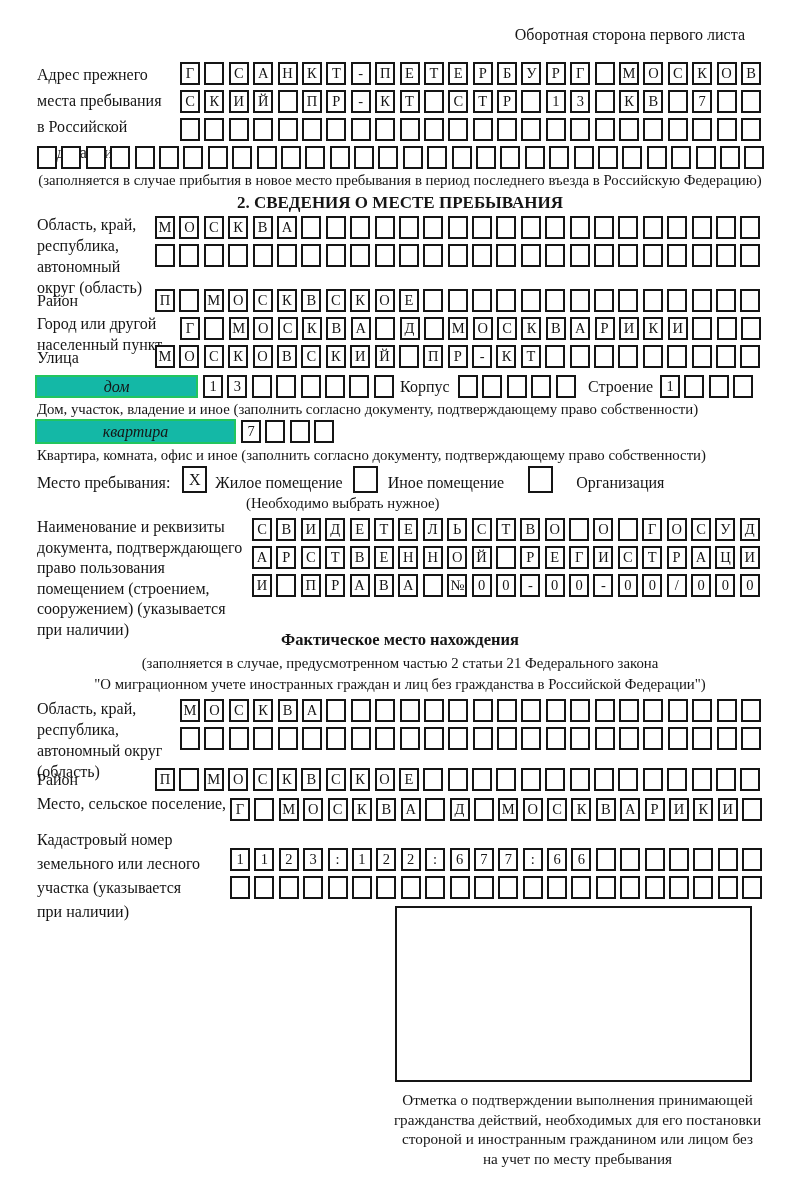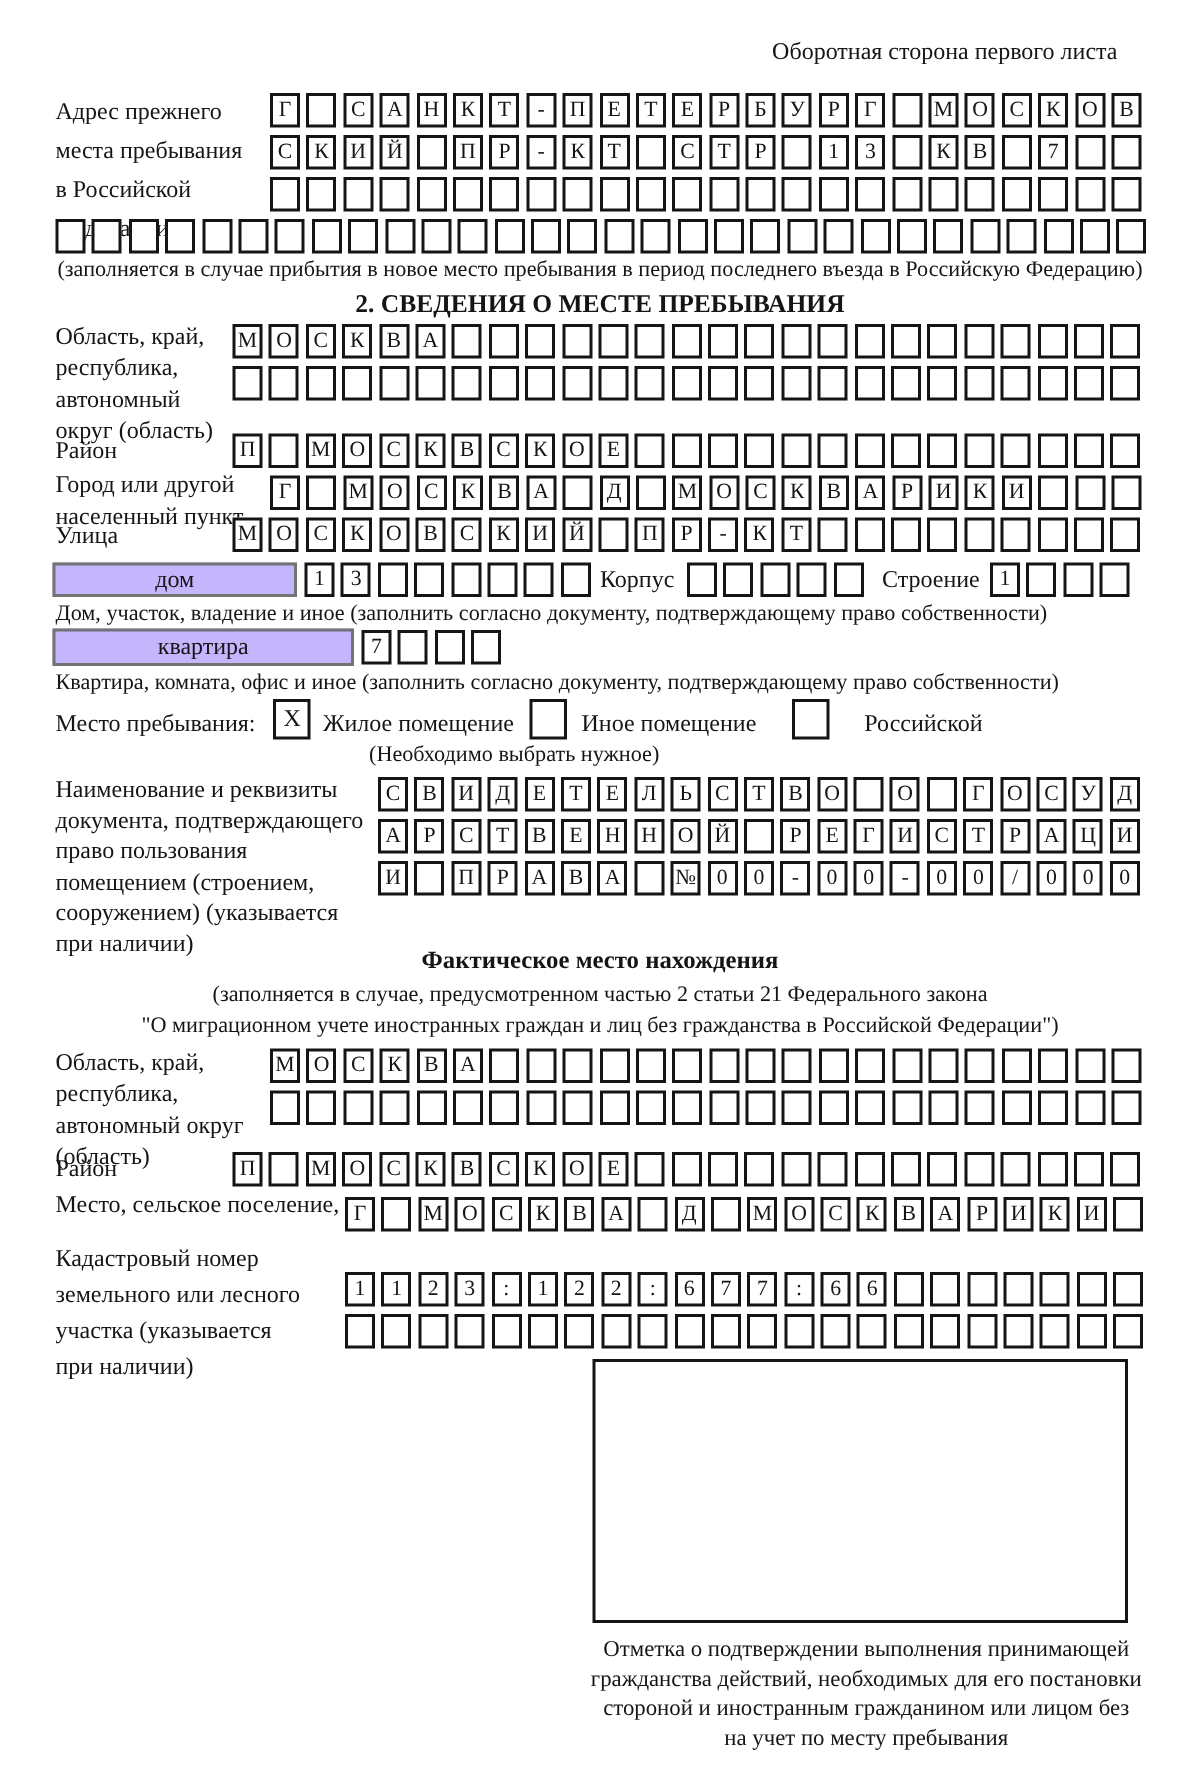--- a/index.html
+++ b/index.html
@@ -15,23 +15,23 @@
     border:2px solid #151515;background:#fff;
     display:flex;align-items:center;justify-content:center;
     font-size:14.5px;line-height:1;
   }
   .label{font-size:16px;line-height:21px;white-space:nowrap}
   .label-block div{white-space:nowrap}
   .caption{font-size:14.8px;white-space:nowrap}
   .center{left:0;width:800px;text-align:center}
   .title{font-weight:bold;font-size:17px}
   .wbox{
-    box-sizing:border-box;border:2px solid #737373;
+    box-sizing:border-box;border:2px solid #22c55e;
     display:flex;align-items:center;justify-content:center;
-    font-size:16px;background:#c4b5fd;
+    font-size:16px;background:#14b8a6;font-style:italic;
   }
   .checkbox{
     box-sizing:border-box;width:25px;height:27px;border:2px solid #151515;
     display:flex;align-items:center;justify-content:center;
     font-size:16px;flex:0 0 auto;background:#fff;
   }
   .stayrow{position:absolute;display:flex;align-items:flex-end}
   .stamp{box-sizing:border-box;border:2px solid #151515;background:#fff}
   .multiline{line-height:19.5px;text-align:center;font-size:15.2px}
 </style>
@@ -347,21 +347,21 @@
   </div>
 <div class="abs caption" style="left:37px;top:447px">Квартира, комната, офис и иное (заполнить согласно документу, подтверждающему право собственности)</div>
 
 <div class="stayrow" style="left:37px;top:466px">
   <span class="label">Место пребывания:</span>
   <span class="checkbox" style="margin-left:12px">X</span>
   <span class="label" style="margin-left:8px">Жилое помещение</span>
   <span class="checkbox" style="margin-left:10px"></span>
   <span class="label" style="margin-left:10px">Иное помещение</span>
   <span class="checkbox" style="margin-left:24px"></span>
-  <span class="label" style="margin-left:23px">Российской</span>
+  <span class="label" style="margin-left:23px">Организация</span>
 </div>
 <div class="abs caption" style="left:246px;top:495px">(Необходимо выбрать нужное)</div>
 
 <div class="abs label-block label" style="left:37px;top:517px;line-height:20.5px">
     <div>Наименование и реквизиты</div>
     <div>документа, подтверждающего</div>
     <div>право пользования</div>
     <div>помещением (строением,</div>
     <div>сооружением) (указывается</div>
     <div>при наличии)</div>

